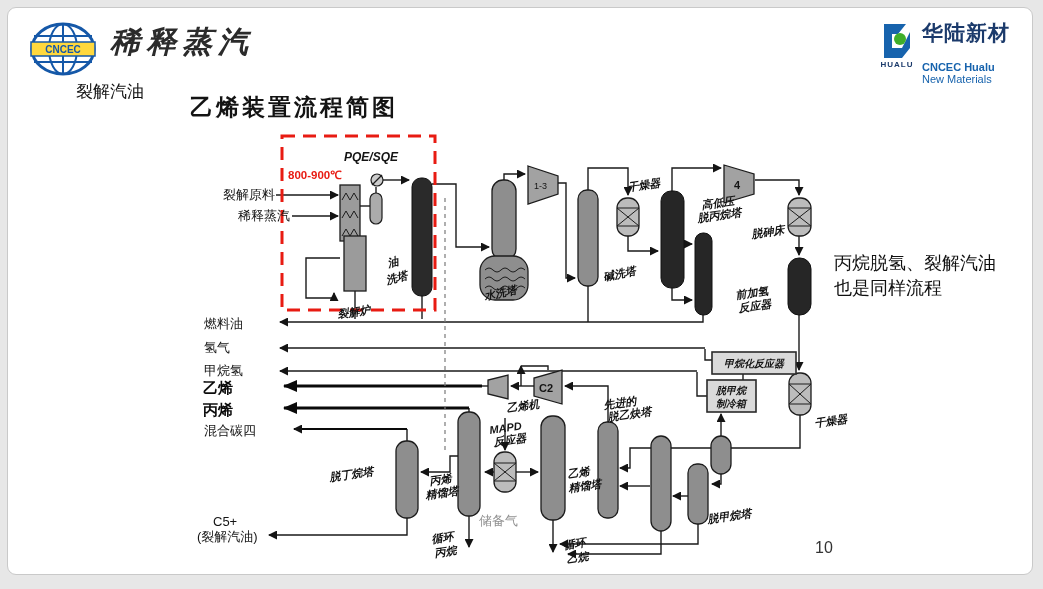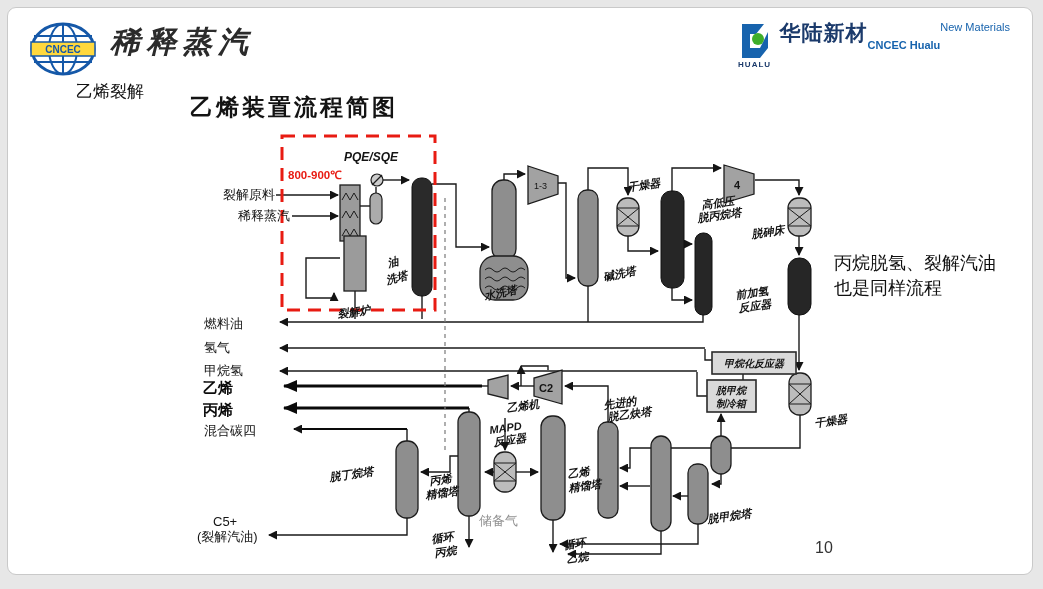--- a/index.html
+++ b/index.html
@@ -4,21 +4,21 @@
 <style>
   html,body{margin:0;padding:0;}
   body{width:1043px;height:589px;background:#e7e7e7;font-family:"Liberation Sans",sans-serif;position:relative;overflow:hidden;}
   .slide{position:absolute;left:7px;top:7px;width:1024px;height:566px;background:#ffffff;border:1px solid #c9c9c9;border-radius:9px;}
   .abs{position:absolute;}
   .brand-left{left:22px;top:14px;display:flex;align-items:flex-start;gap:14px;}
   .brand-cn{font-family:"Liberation Serif",serif;font-weight:bold;font-style:italic;font-size:30px;color:#2b2b2b;letter-spacing:6px;}
   .section-label{left:68px;top:72px;font-size:17px;color:#111;}
   .slide-title{left:182px;top:84px;font-family:"Liberation Serif",serif;font-weight:bold;font-size:23px;color:#131313;letter-spacing:3px;}
   .hualu{right:22px;top:14px;display:flex;align-items:flex-start;gap:6px;}
-  .hualu-txt{display:flex;flex-direction:row;line-height:1.05;}
+  .hualu-txt{display:flex;flex-direction:column;line-height:1.05;}
   .hualu-cn{font-size:21px;font-weight:bold;color:#1b3a6b;letter-spacing:1px;}
   .hualu-en1{font-size:11px;font-weight:bold;color:#1763ad;margin-top:18px;}
   .hualu-en2{font-size:11px;color:#1763ad;}
   .hualu-word{font-size:8px;font-weight:bold;color:#1b3a6b;text-align:center;letter-spacing:1px;}
   .note{left:826px;top:243px;font-size:18px;color:#101010;line-height:25px;}
   .pagenum{left:783px;top:531px;font-size:16px;color:#333;margin-left:24px;}
   svg text{font-family:"Liberation Sans",sans-serif;}
   .eq{font-style:italic;font-weight:bold;font-size:11px;fill:#141414;}
   .stream{font-size:13px;fill:#141414;}
   .streamB{font-size:15px;font-weight:bold;fill:#0a0a0a;}
@@ -50,21 +50,21 @@
       </svg>
       <div class="hualu-word">HUALU</div>
     </div>
     <div class="hualu-txt">
       <span class="hualu-cn">华陆新材</span>
       <span class="hualu-en1">CNCEC Hualu</span>
       <span class="hualu-en2">New Materials</span>
     </div>
   </div>
 
-  <div class="abs section-label">乙烯裂解</div>
+  <div class="abs section-label">裂解汽油</div>
   <div class="abs slide-title">乙烯装置流程简图</div>
 
   <div class="abs note">
     <div>丙烷脱氢、裂解汽油</div>
     <div>也是同样流程</div>
   </div>
 
   <div class="abs pagenum">10</div>
 
   <svg class="abs" style="left:178px;top:108px;" width="680" height="460" viewBox="178 108 680 460">

